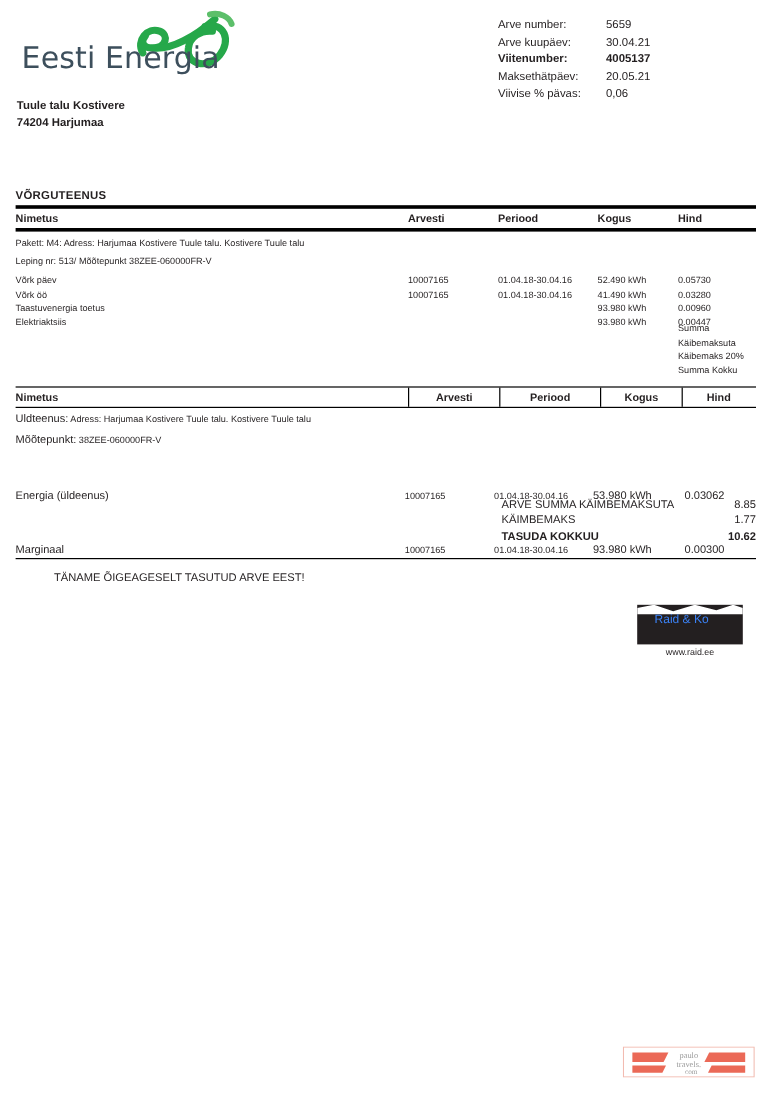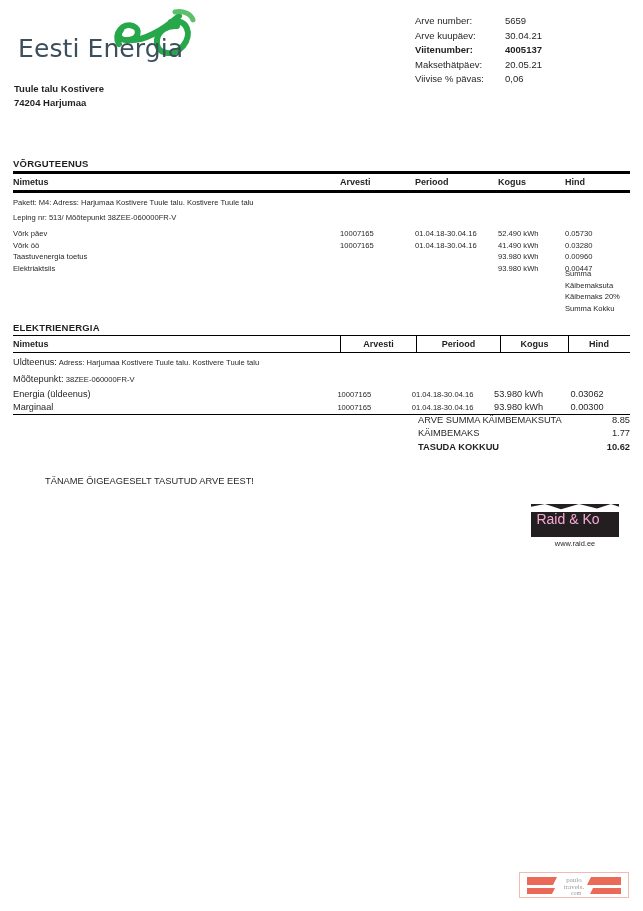--- a/index.html
+++ b/index.html
@@ -62,41 +62,41 @@
   .hdr2 .c-arv{width:75px;border-left:1px solid #000;}
   .hdr2 .c-per{width:83px;border-left:1px solid #000;}
   .hdr2 .c-kog{width:67px;border-left:1px solid #000;}
   .hdr2 .c-hin{width:60px;border-left:1px solid #000;}
 
   .sub2{font-size:7.6px;line-height:12.5px;padding-top:3px;}
   .sub2 .big{font-size:9.2px;}
 
   .rows2{margin-top:2px;}
   .row2{display:flex;font-size:9.2px;line-height:13px;align-items:baseline;}
-  .row2 .c-nim{width:327px;}
+  .row2 .c-nim{width:327px;margin-top:32px;}
   .row2 .c-arv{width:75px;font-size:7.6px;}
   .row2 .c-per{width:83px;font-size:7.6px;}
   .row2 .c-kog{width:77px;}
   .row2 .c-hin{width:60px;}
 
   
   .totals{position:absolute;left:418px;top:414px;width:212px;font-size:9.3px;line-height:13.4px;}
   .trow{display:flex;justify-content:space-between;}
   .trow.bold{font-weight:bold;}
   .trow .lab{white-space:nowrap;}
   .trow .val{white-space:nowrap;}
 
   
   .note{position:absolute;left:45px;top:474px;font-size:9.3px;line-height:14px;}
 
   
   .raid{position:absolute;left:531px;top:504px;width:88px;}
   .raid-box{position:relative;width:88px;height:33px;background:#231f20;}
   .raid-box .notch{position:absolute;top:0;left:0;width:88px;height:8px;}
-  .raid-txt{position:absolute;left:0;top:7px;width:74px;text-align:center;color:#f9a8d4;font-size:14px;font-family:"Liberation Sans", sans-serif;}
+  .raid-txt{position:absolute;left:0;top:7px;width:74px;text-align:center;color:#3b82f6;font-size:10px;font-family:"Liberation Sans", sans-serif;}
   .raid-url{width:88px;text-align:center;font-size:7.4px;padding-top:2px;color:#231f20;}
 
   
   .wm{position:absolute;left:519px;top:872px;width:110px;height:26px;opacity:.85;}
 </style>
 </head>
 <body>
 
 <div class="page">
 
@@ -194,21 +194,20 @@
   </div>
 
   <div class="summa-col">
     <div>Summa</div>
     <div>Käibemaksuta</div>
     <div>Käibemaks 20%</div>
     <div>Summa Kokku</div>
   </div>
 
   <div class="sec2">
-    <div class="sec-title">ELEKTRIENERGIA</div>
     <div class="rule-thin"></div>
     <div class="hdr2">
       <div class="cell c-nim">Nimetus</div>
       <div class="cell c-arv">Arvesti</div>
       <div class="cell c-per">Periood</div>
       <div class="cell c-kog">Kogus</div>
       <div class="cell c-hin">Hind</div>
     </div>
     <div class="rule-thin"></div>
 

